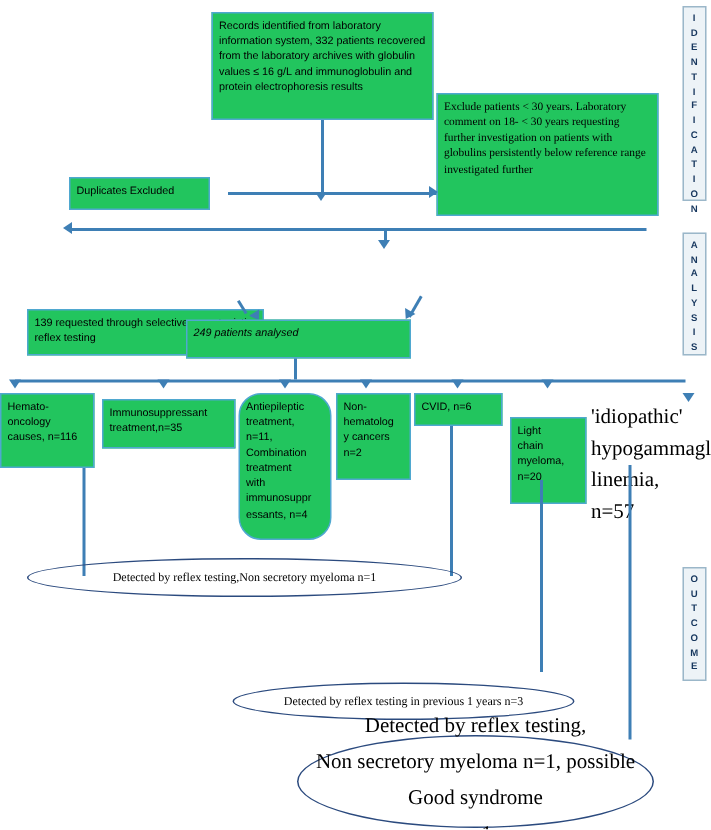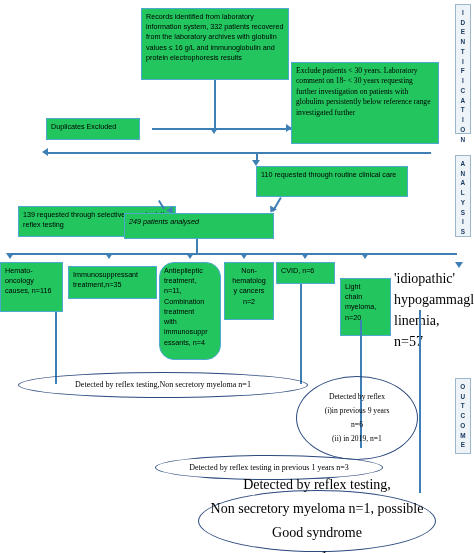--- a/index.html
+++ b/index.html
@@ -95,21 +95,20 @@
   <div class="arrow-r" style="left:286px;top:124px;"></div>
 
   <div class="hline" style="left:45px;top:152px;width:386px;height:1.6px;"></div>
   <div class="vline" style="left:45px;top:152px;width:1.6px;height:1px;"></div>
   <div class="arrow-l" style="left:42px;top:148px;"></div>
   <div class="vline" style="left:256px;top:152px;width:1.6px;height:10px;"></div>
   <div class="arrow-d" style="left:252px;top:160px;"></div>
 
   <div class="box" style="left:18px;top:170px;width:158px;height:31px;margin-top:36px;">139 requested through selective opportunistic reflex testing</div>
 
-  <div class="box" style="left:256px;top:166px;width:152px;height:31px;">110 requested through routine clinical care</div>
 
   <div class="vline" style="left:158px;top:201px;width:1.6px;height:10px;transform:rotate(-32deg);transform-origin:top left;"></div>
   <div class="arrow-d" style="left:167px;top:208px;transform:rotate(-32deg);"></div>
 
   <div class="vline" style="left:280px;top:197px;width:1.6px;height:16px;transform:rotate(30deg);transform-origin:top left;"></div>
   <div class="arrow-d" style="left:268px;top:207px;transform:rotate(30deg);"></div>
 
   <div class="box" style="left:124px;top:213px;width:150px;height:26px;font-style:italic;">249 patients  analysed</div>
 
   <div class="vline" style="left:196px;top:239px;width:1.6px;height:14px;"></div>
@@ -132,21 +131,21 @@
 
   <div class="box" style="left:159px;top:262px;width:62px;height:98px;border-radius:15px;">Antiepileptic
 treatment,
 n=11,
 Combination
 treatment
 with
 immunosuppr
 essants, n=4</div>
 
-  <div class="box" style="left:224px;top:262px;width:50px;height:58px;text-align:center;">Non-
+  <div class="box" style="left:224px;top:262px;width:50px;height:58px;">Non-
 hematolog
 y cancers
 n=2</div>
 
   <div class="box" style="left:276px;top:262px;width:59px;height:22px;">CVID, n=6</div>
 
   <div class="box" style="left:340px;top:278px;width:51px;height:58px;">Light
 chain
 myeloma,
 n=20</div>
@@ -158,24 +157,20 @@
   <div class="vline" style="left:55px;top:312px;width:1.6px;height:72px;"></div>
 
   <div class="vline" style="left:300px;top:284px;width:1.6px;height:100px;"></div>
 
   <div class="vline" style="left:360px;top:320px;width:1.6px;height:128px;"></div>
 
   <div class="vline" style="left:419px;top:310px;width:1.6px;height:183px;"></div>
 
   <div class="ellipse" style="left:18px;top:372px;width:290px;height:26px;font-size:8px;">Detected by reflex testing,Non secretory myeloma n=1</div>
 
-  <div class="ellipse" style="left:296px;top:376px;width:122px;height:84px;font-size:7.6px;line-height:1.85;">Detected by reflex
-(i)in previous 9 years
-n=6
-(ii) in 2019, n=1</div>
 
   <div class="ellipse" style="left:155px;top:455px;width:228px;height:25px;font-size:8px;">Detected by reflex testing in previous 1 years n=3</div>
 
   <div class="ellipse" style="left:198px;top:490px;width:238px;height:62px;font-size:14px;line-height:1.72;">Detected by reflex testing,
 Non secretory myeloma n=1, possible Good syndrome
 n=1</div>
 
   <div class="phase" style="left:455px;top:4px;width:16px;height:130px;">
       <span>I</span>
       <span>D</span>

